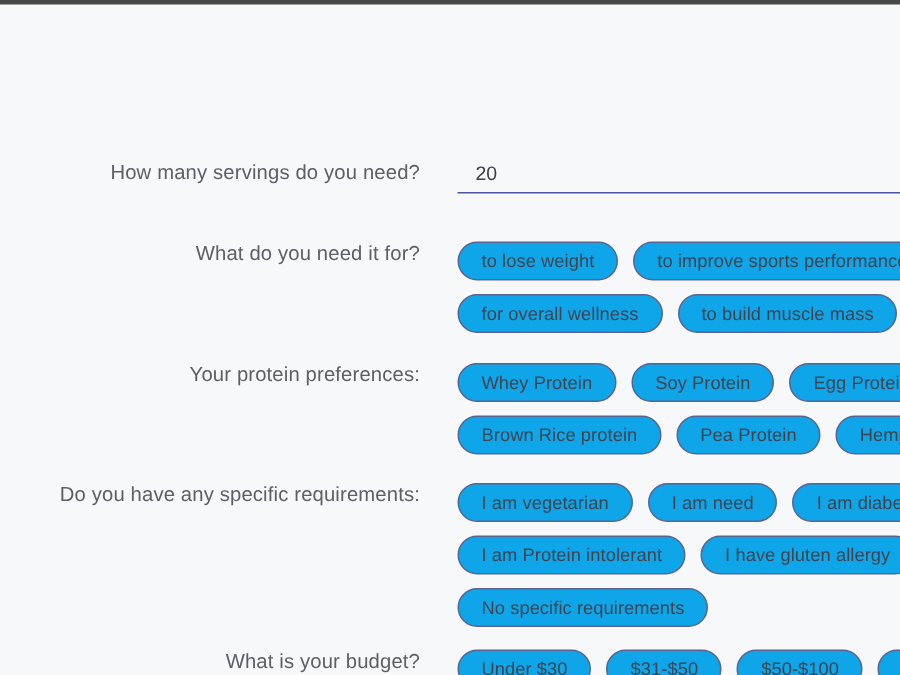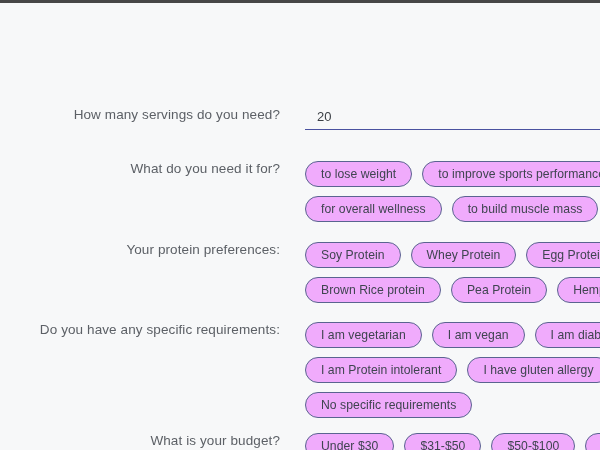--- a/index.html
+++ b/index.html
@@ -84,21 +84,21 @@
   }
 
   .chip {
     display: inline-flex;
     align-items: center;
     justify-content: center;
     height: 26px;
     padding: 0 15px;
     border: 1px solid #5a6490;
     border-radius: 14px;
-    background: #f0abfc;
+    background: #0ea5e9;
     color: #3f4category;
     color: #3f4450;
     font-size: 12.2px;
     letter-spacing: 0.05px;
     white-space: nowrap;
     cursor: pointer;
     box-sizing: border-box;
   }
 
   .chip.budget-chip {
@@ -136,37 +136,37 @@
           <div class="chip">for overall wellness</div>
           <div class="chip">to build muscle mass</div>
         </div>
       </div>
     </div>
 
     <div class="form-row" style="top:239px;">
       <div class="q-label">Your protein preferences:</div>
       <div class="q-field">
         <div class="chip-group" style="width:460px;">
+          <div class="chip">Whey Protein</div>
           <div class="chip">Soy Protein</div>
-          <div class="chip">Whey Protein</div>
           <div class="chip">Egg Protein</div>
 
           <div class="chip">Brown Rice protein</div>
           <div class="chip">Pea Protein</div>
           <div class="chip">Hemp Protein</div>
         </div>
       </div>
     </div>
 
     <div class="form-row" style="top:319px;">
       <div class="q-label">Do you have any specific requirements:</div>
       <div class="q-field">
         <div class="chip-group" style="width:445px;">
           <div class="chip">I am vegetarian</div>
-          <div class="chip">I am vegan</div>
+          <div class="chip">I am need</div>
           <div class="chip">I am diabetic</div>
           <div class="chip">I am Protein intolerant</div>
           <div class="chip">I have gluten allergy</div>
           <div class="chip">No specific requirements</div>
         </div>
       </div>
     </div>
 
     <div class="form-row" style="top:430px;">
       <div class="q-label">What is your budget?</div>

